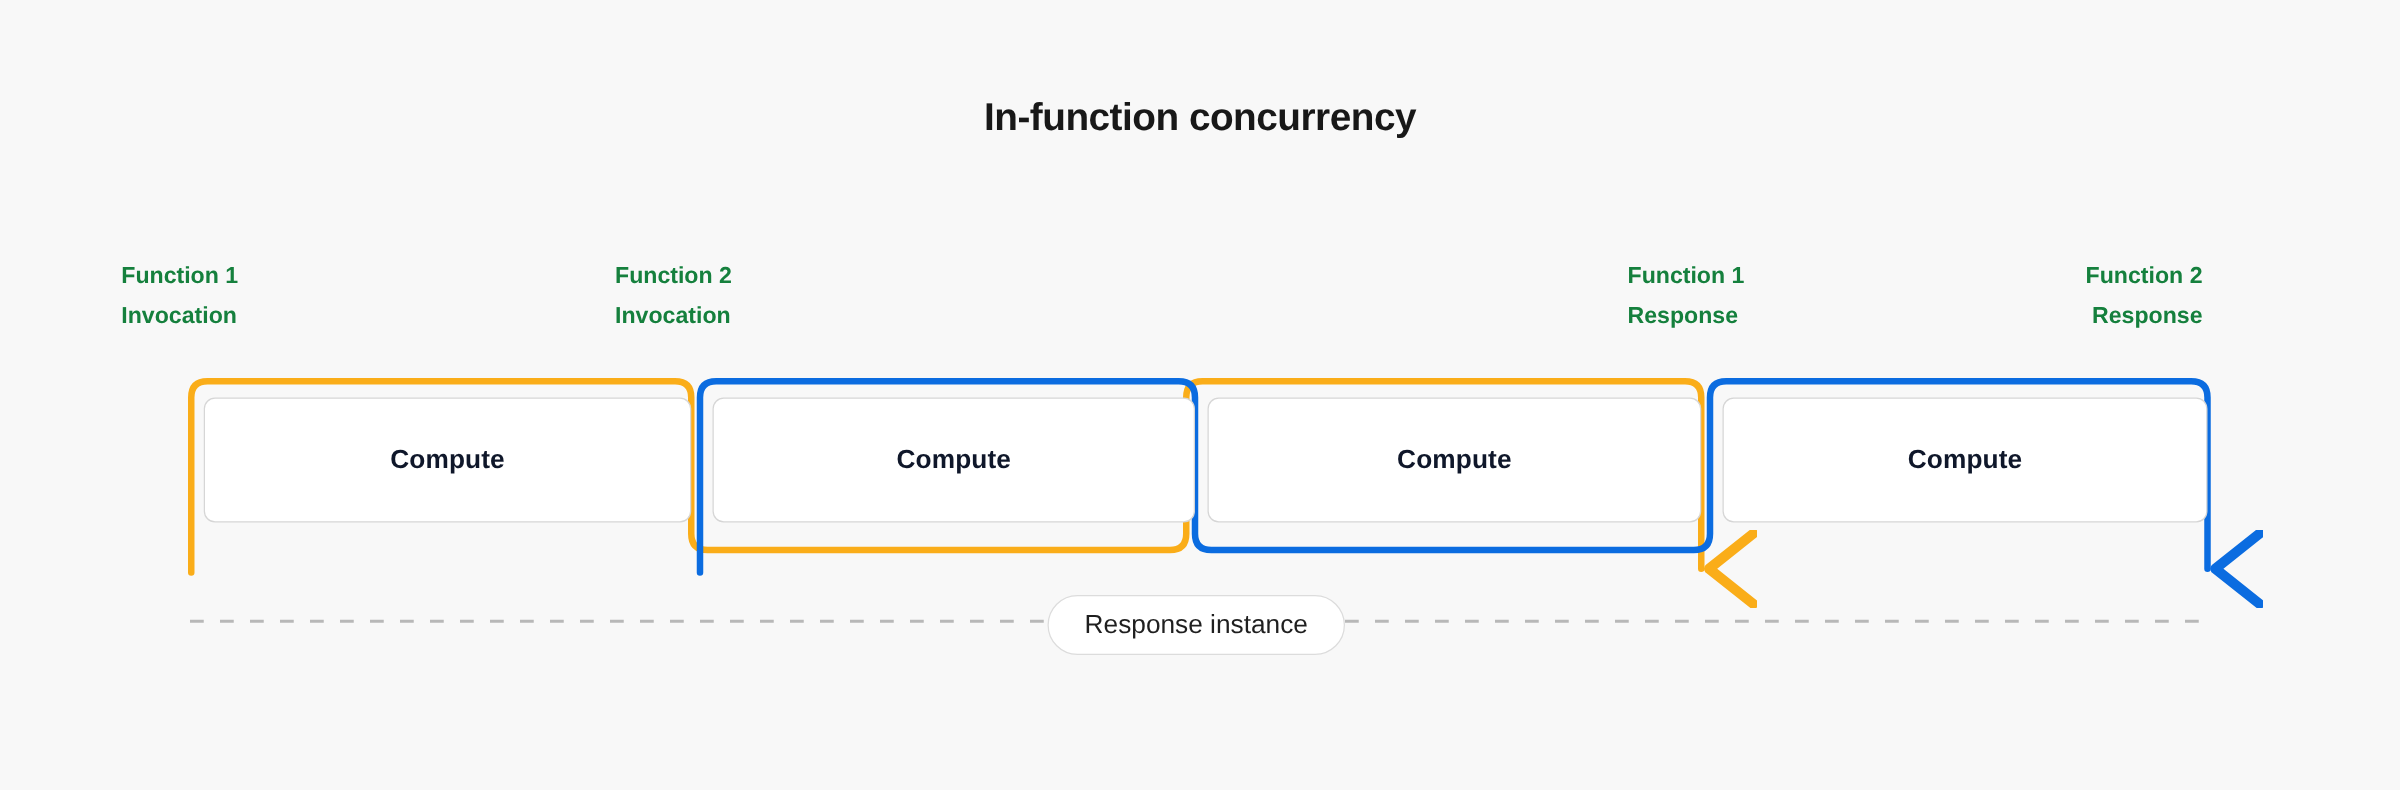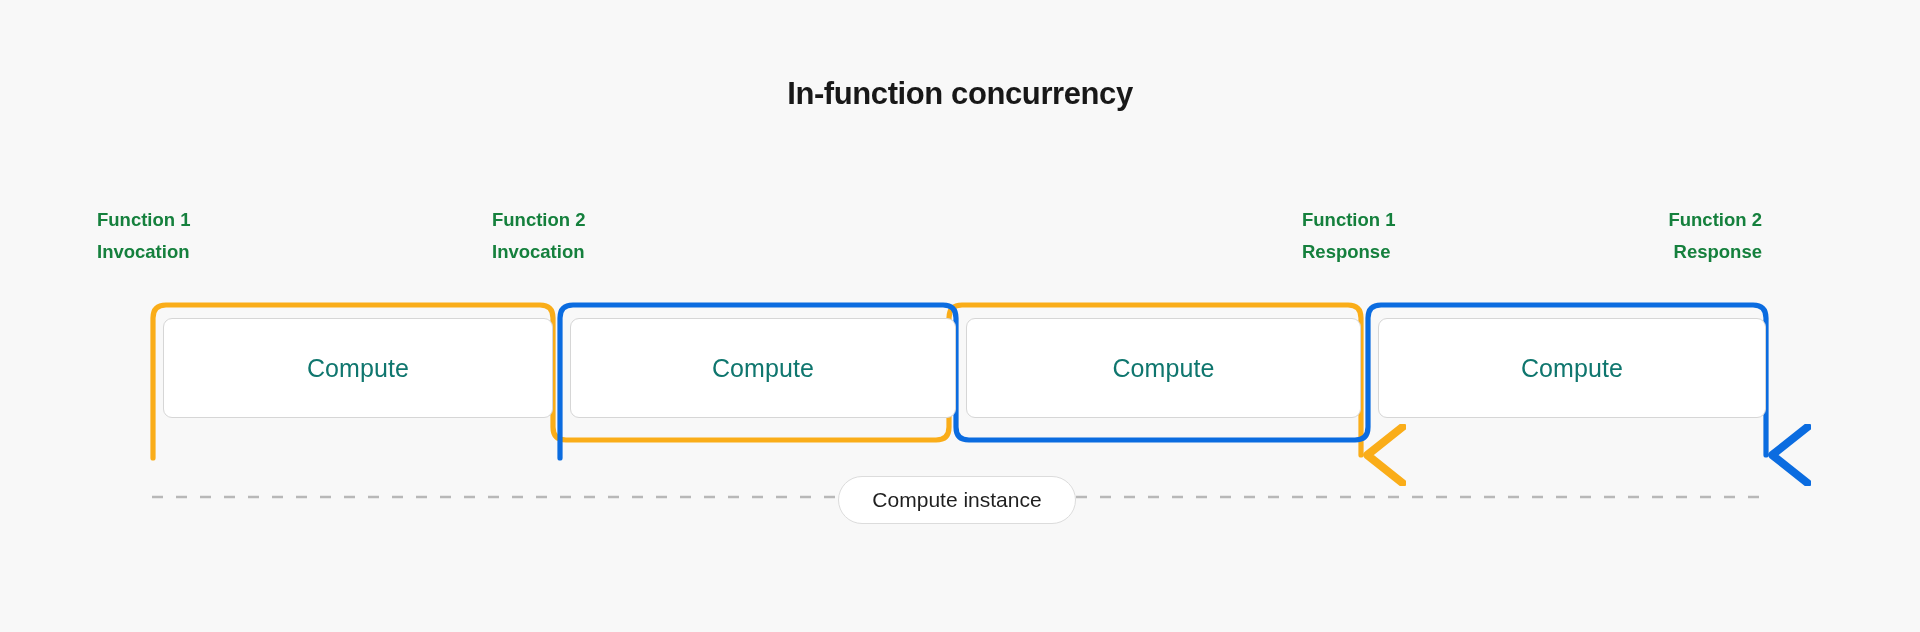--- a/index.html
+++ b/index.html
@@ -56,23 +56,23 @@
     top: 318px;
     background: #FFFFFF;
     border: 1px solid #D6D6D6;
     border-radius: 9px;
     box-sizing: border-box;
     display: flex;
     align-items: center;
     justify-content: center;
   }
   .compute-label {
-    font-size: 25px;
-    font-weight: 400;
-    color: #0f766e;
+    font-size: 21px;
+    font-weight: 700;
+    color: #0f172a;
     letter-spacing: 0.1px;
   }
   .instance-pill {
     position: absolute;
     top: 476px;
     left: 838px;
     width: 238px;
     height: 48px;
     background: #FFFFFF;
     border: 1px solid #DCDCDC;
@@ -161,16 +161,16 @@
 
   <div class="compute-box" style="left:966px; width:395px;">
     <span class="compute-label">Compute</span>
   </div>
 
   <div class="compute-box" style="left:1378px; width:388px;">
     <span class="compute-label">Compute</span>
   </div>
 
   <div class="instance-pill">
-    <span class="instance-pill-label">Compute instance</span>
+    <span class="instance-pill-label">Response instance</span>
   </div>
 
 </div>
 
 </body></html>

